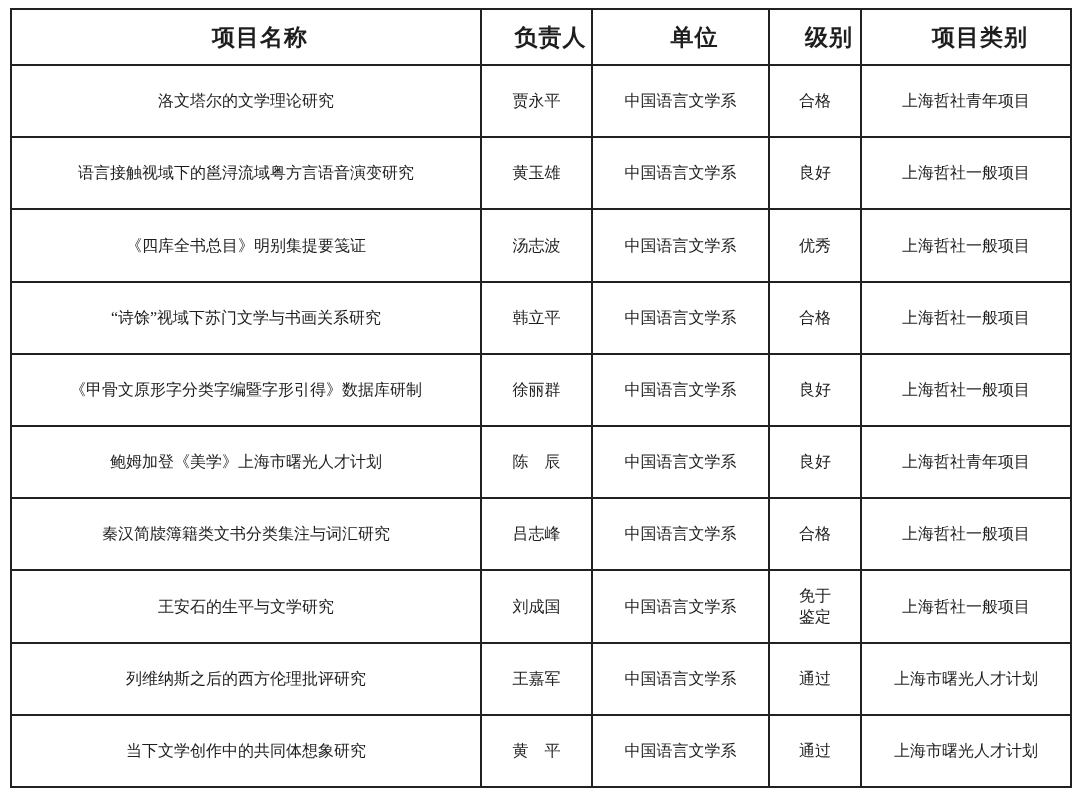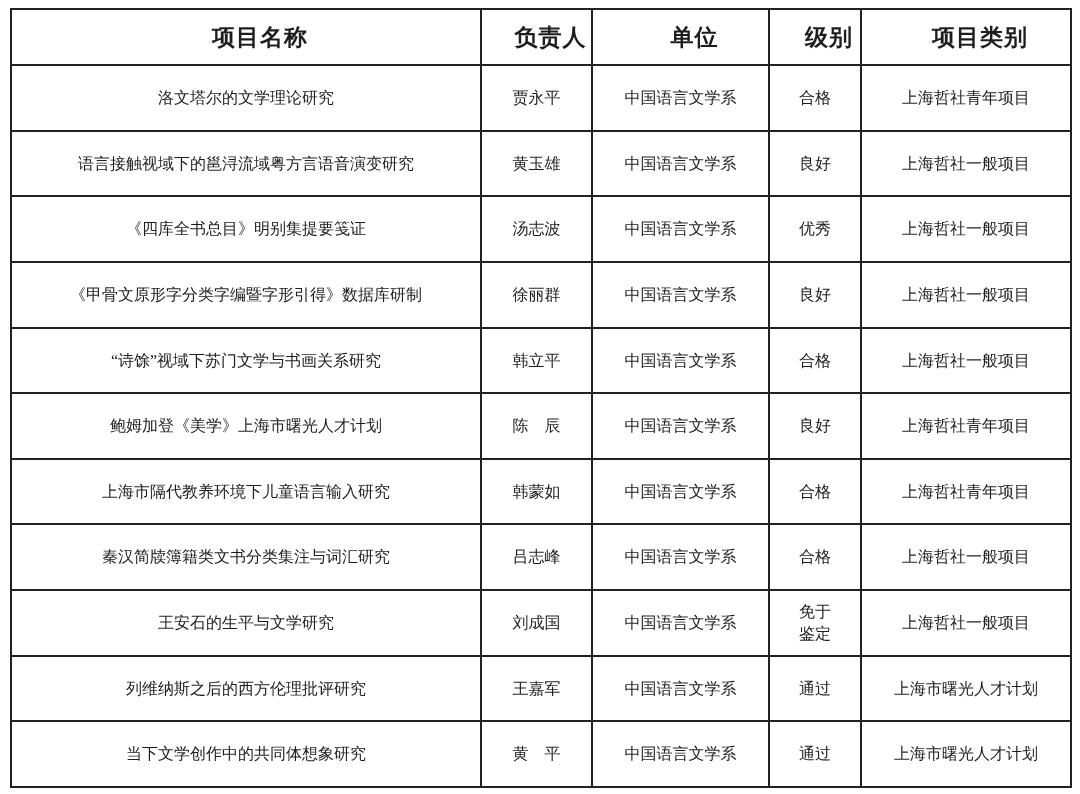--- a/index.html
+++ b/index.html
@@ -93,45 +93,38 @@
           <td>上海哲社一般项目</td>
         </tr>
         <tr>
           <td>《四库全书总目》明别集提要笺证</td>
           <td>汤志波</td>
           <td>中国语言文学系</td>
           <td>优秀</td>
           <td>上海哲社一般项目</td>
         </tr>
         <tr>
+          <td>“诗馀”视域下苏门文学与书画关系研究</td>
+          <td>韩立平</td>
+          <td>中国语言文学系</td>
+          <td>合格</td>
+          <td>上海哲社一般项目</td>
+        </tr>
+        <tr>
           <td>《甲骨文原形字分类字编暨字形引得》数据库研制</td>
           <td>徐丽群</td>
           <td>中国语言文学系</td>
           <td>良好</td>
           <td>上海哲社一般项目</td>
         </tr>
         <tr>
-          <td>“诗馀”视域下苏门文学与书画关系研究</td>
-          <td>韩立平</td>
-          <td>中国语言文学系</td>
-          <td>合格</td>
-          <td>上海哲社一般项目</td>
-        </tr>
-        <tr>
           <td>鲍姆加登《美学》上海市曙光人才计划</td>
           <td>陈　辰</td>
           <td>中国语言文学系</td>
           <td>良好</td>
-          <td>上海哲社青年项目</td>
-        </tr>
-        <tr>
-          <td>上海市隔代教养环境下儿童语言输入研究</td>
-          <td>韩蒙如</td>
-          <td>中国语言文学系</td>
-          <td>合格</td>
           <td>上海哲社青年项目</td>
         </tr>
         <tr>
           <td>秦汉简牍簿籍类文书分类集注与词汇研究</td>
           <td>吕志峰</td>
           <td>中国语言文学系</td>
           <td>合格</td>
           <td>上海哲社一般项目</td>
         </tr>
         <tr>

